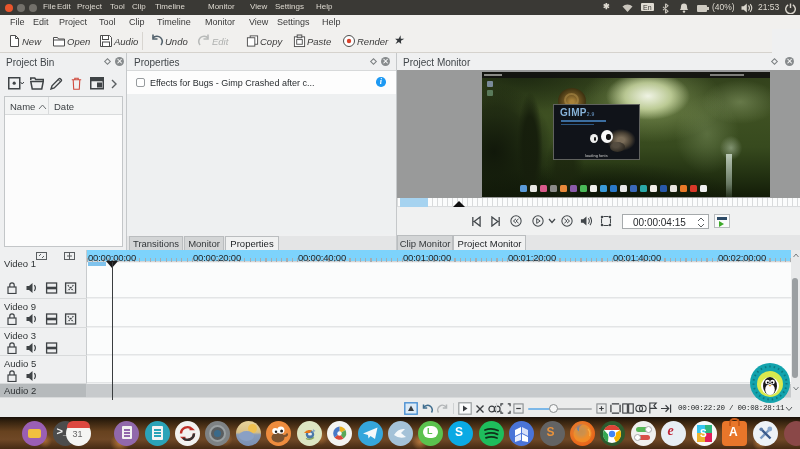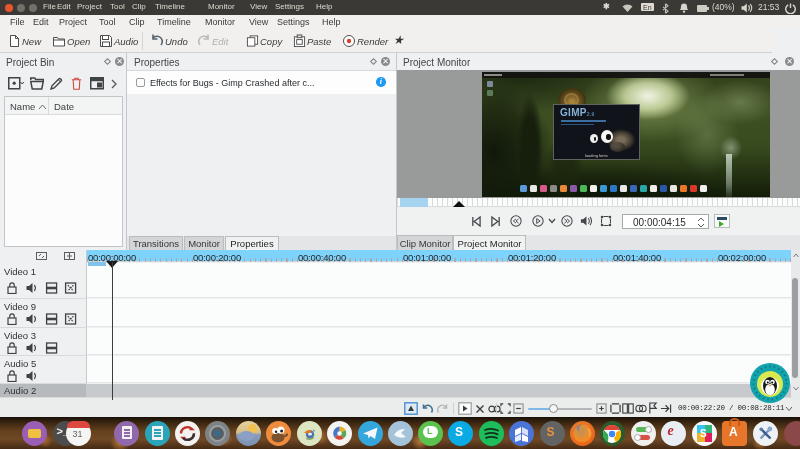--- a/index.html
+++ b/index.html
@@ -342,21 +342,21 @@
 
   <div class="abs" style="left:0; top:0; width:87px; height:147px; background:#eff0f1; border-right:1px solid #c8cbcd;">
     <svg class="abs" style="left:36px; top:2px;" width="11" height="8" viewBox="0 0 11 8">
         <rect x="0.5" y="0.5" width="10" height="7" fill="none" stroke="#5a5e61"></rect>
         <path d="M3,4 l2,-2 M6,6 l2,-2" stroke="#5a5e61"></path>
       </svg>
     <svg class="abs" style="left:64px; top:2px;" width="11" height="8" viewBox="0 0 11 8">
         <rect x="0.5" y="0.5" width="10" height="7" fill="none" stroke="#5a5e61"></rect>
         <path d="M5.5,1 v6 M3,4 h5" stroke="#5a5e61"></path>
       </svg>
-    <div class="thead" style="top:16px;">Video 1</div>
+    <div class="thead" style="top:8px;">Video 1</div>
     <div class="thead" style="top:51px;">Video 9</div>
     <div class="thead" style="top:80px;">Video 3</div>
     <div class="thead" style="top:108px;">Audio 5</div>
     <div class="abs" style="left:0; top:134px; width:86px; height:13px; background:#b6babc;">
       <div class="thead" style="top:1px; left:4px; position:absolute;">Audio 2</div>
     </div>
     <svg class="ticon" style="left:7px; top:32px;" width="80" height="12" viewBox="0 0 80 12">
       <g id="lk">
           <rect x="1" y="5" width="8" height="6.5" fill="none" stroke="#3f4346" stroke-width="1.2"></rect>
           <path d="M2.8,5 V3 a2.2,2.2 0 0 1 4.4,0 V5" fill="none" stroke="#3f4346" stroke-width="1.2"></path>

